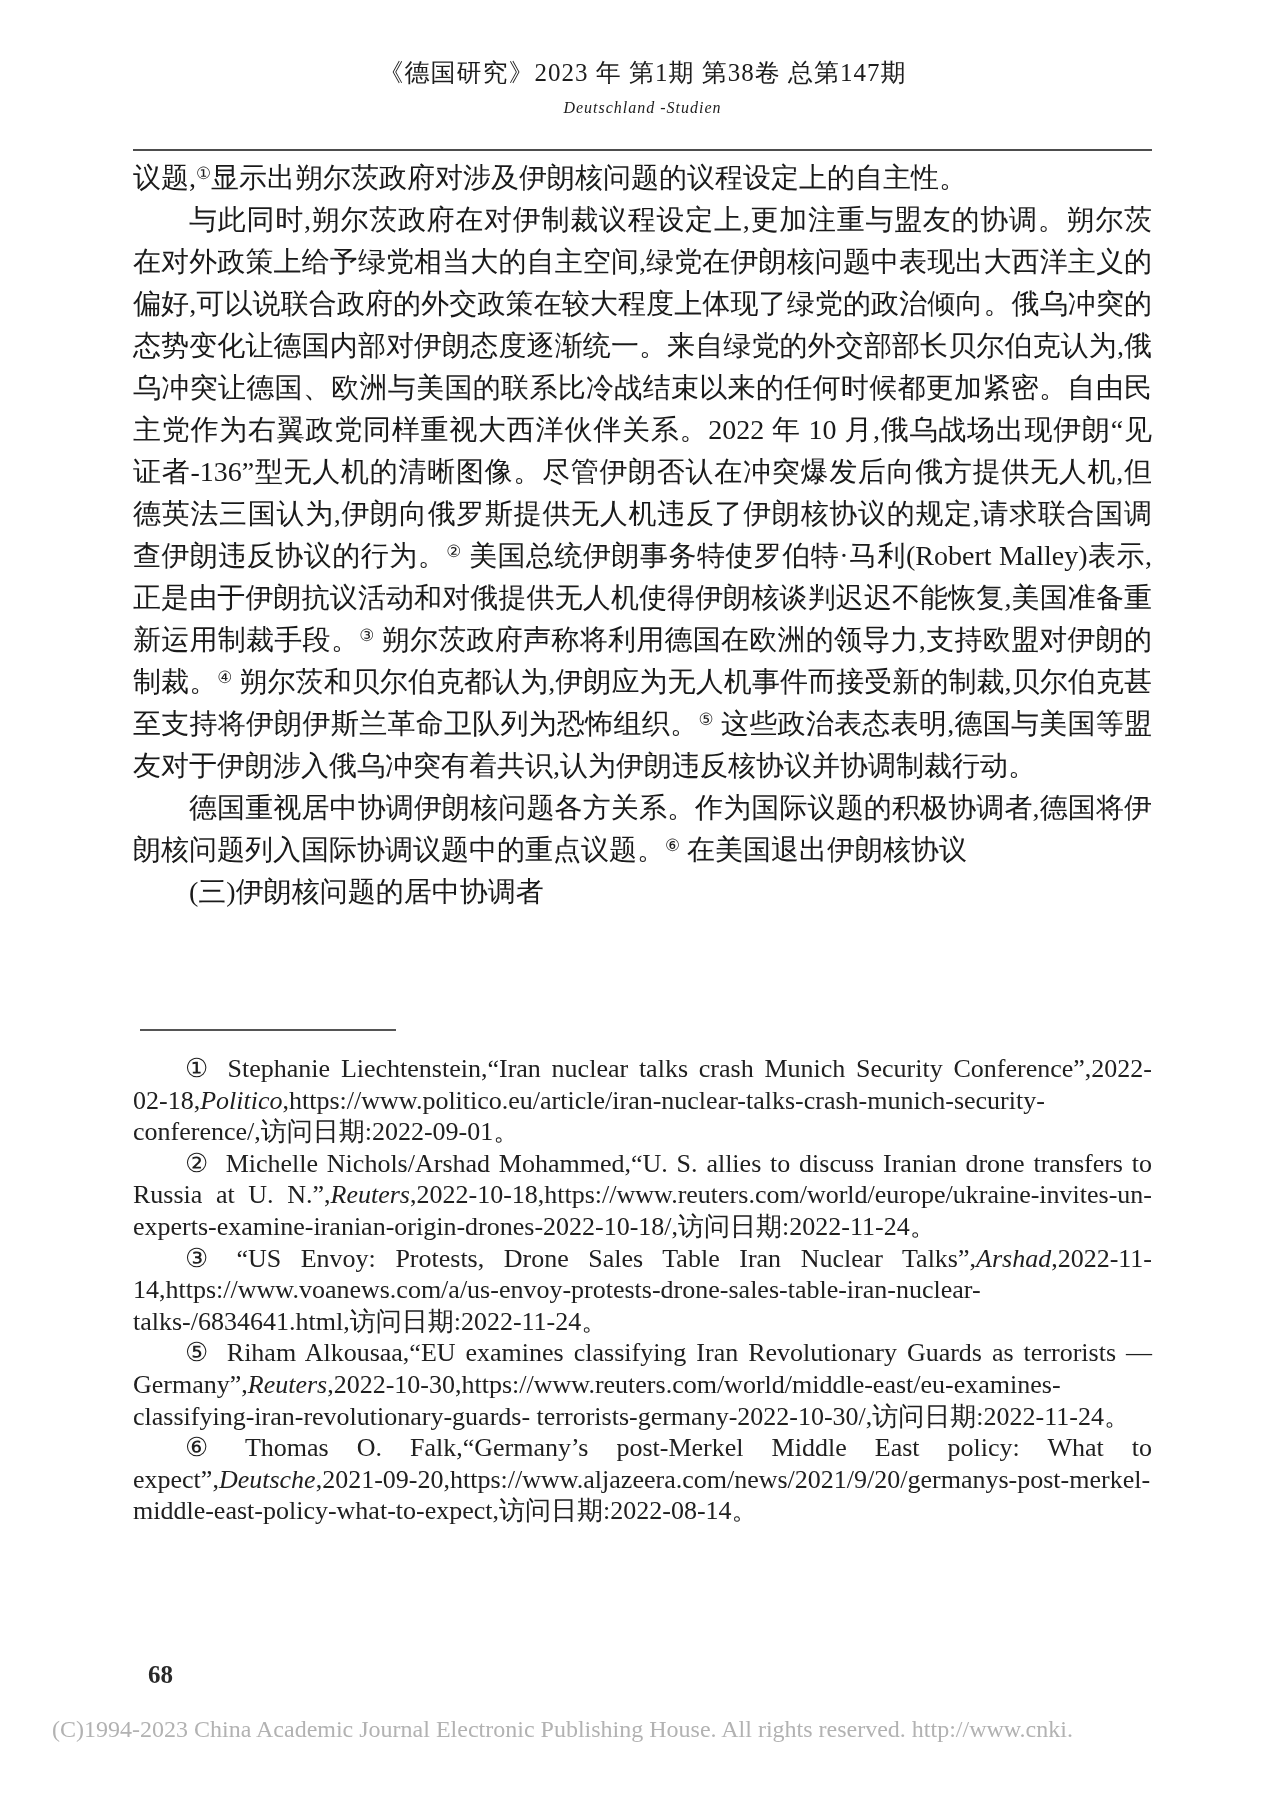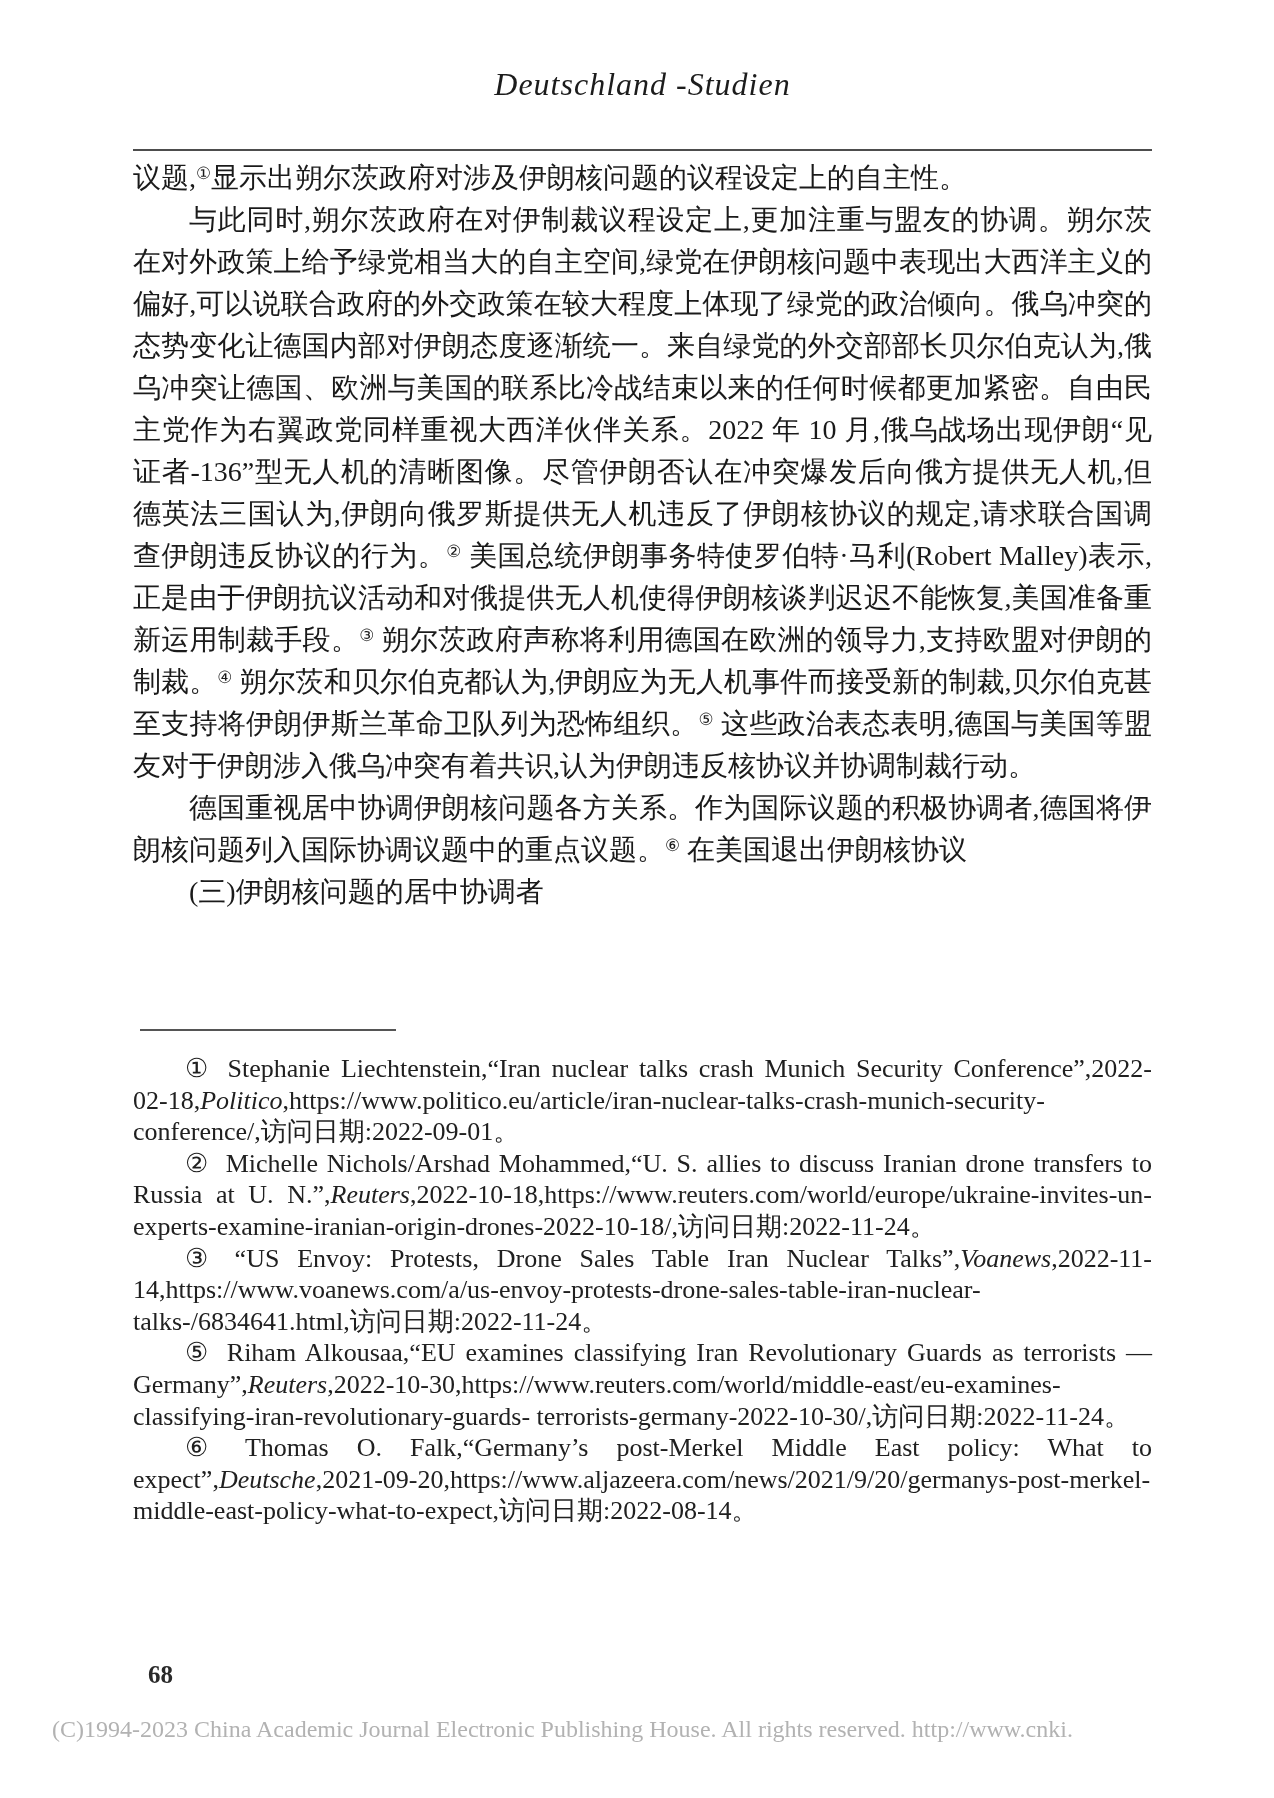--- a/index.html
+++ b/index.html
@@ -13,21 +13,21 @@
     color:#1a1a1a;
   }
   .header{
     position:absolute;top:56px;left:133px;width:1019px;
     text-align:center;
   }
   .journal-line{
     font-size:25px;letter-spacing:1px;color:#1c1c1c;
   }
   .journal-subtitle{
-    margin-top:10px;font-size:32px;font-style:italic;color:#1c1c1c;
+    margin-top:10px;font-size:16px;font-style:italic;color:#1c1c1c;
     letter-spacing:1px;
   }
   .top-rule{
     position:absolute;top:149px;left:133px;width:1019px;height:2px;
     background:#4d4d4d;
   }
   .article-body{
     position:absolute;top:157px;left:133px;width:1019px;
     font-size:28px;line-height:42px;text-align:justify;
     color:#1a1a1a;
@@ -56,38 +56,39 @@
     position:absolute;top:1716px;left:52px;
     font-size:24px;color:#b2b2b2;white-space:nowrap;
   }
 </style>
 </head>
 <body>
 
 <div class="page">
 
   <div class="header">
+    <div class="journal-line">《德国研究》2023 年 第1期 第38卷 总第147期</div>
     <div class="journal-subtitle">Deutschland -Studien</div>
   </div>
 
   <div class="top-rule"></div>
 
   <div class="article-body">
       <p>议题,<sup>①</sup>显示出朔尔茨政府对涉及伊朗核问题的议程设定上的自主性。</p>
       <p class="indent">与此同时,朔尔茨政府在对伊制裁议程设定上,更加注重与盟友的协调。朔尔茨在对外政策上给予绿党相当大的自主空间,绿党在伊朗核问题中表现出大西洋主义的偏好,可以说联合政府的外交政策在较大程度上体现了绿党的政治倾向。俄乌冲突的态势变化让德国内部对伊朗态度逐渐统一。来自绿党的外交部部长贝尔伯克认为,俄乌冲突让德国、欧洲与美国的联系比冷战结束以来的任何时候都更加紧密。自由民主党作为右翼政党同样重视大西洋伙伴关系。2022 年 10 月,俄乌战场出现伊朗“见证者-136”型无人机的清晰图像。尽管伊朗否认在冲突爆发后向俄方提供无人机,但德英法三国认为,伊朗向俄罗斯提供无人机违反了伊朗核协议的规定,请求联合国调查伊朗违反协议的行为。<sup>②</sup> 美国总统伊朗事务特使罗伯特·马利(Robert Malley)表示,正是由于伊朗抗议活动和对俄提供无人机使得伊朗核谈判迟迟不能恢复,美国准备重新运用制裁手段。<sup>③</sup> 朔尔茨政府声称将利用德国在欧洲的领导力,支持欧盟对伊朗的制裁。<sup>④</sup> 朔尔茨和贝尔伯克都认为,伊朗应为无人机事件而接受新的制裁,贝尔伯克甚至支持将伊朗伊斯兰革命卫队列为恐怖组织。<sup>⑤</sup> 这些政治表态表明,德国与美国等盟友对于伊朗涉入俄乌冲突有着共识,认为伊朗违反核协议并协调制裁行动。</p>
       <p class="indent">德国重视居中协调伊朗核问题各方关系。作为国际议题的积极协调者,德国将伊朗核问题列入国际协调议题中的重点议题。<sup>⑥</sup> 在美国退出伊朗核协议</p>
       <p class="indent">(三)伊朗核问题的居中协调者</p>
     </div>
 
   <div class="fn-rule"></div>
 
   <div class="footnotes">
       <p><span class="fn-marker">①</span><span>Stephanie Liechtenstein,“Iran nuclear talks crash Munich Security Conference”,2022-02-18,</span><i>Politico</i><span>,https://www.politico.eu/article/iran-nuclear-talks-crash-munich-security-conference/,访问日期:2022-09-01。</span></p>
       <p><span class="fn-marker">②</span><span>Michelle Nichols/Arshad Mohammed,“U. S. allies to discuss Iranian drone transfers to Russia at U. N.”,</span><i>Reuters</i><span>,2022-10-18,https://www.reuters.com/world/europe/ukraine-invites-un-experts-examine-iranian-origin-drones-2022-10-18/,访问日期:2022-11-24。</span></p>
-      <p><span class="fn-marker">③</span><span>“US Envoy: Protests, Drone Sales Table Iran Nuclear Talks”,</span><i>Voanews</i><span>,2022-11-14,https://www.voanews.com/a/us-envoy-protests-drone-sales-table-iran-nuclear-talks-/6834641.html,访问日期:2022-11-24。</span></p>
+      <p><span class="fn-marker">③</span><span>“US Envoy: Protests, Drone Sales Table Iran Nuclear Talks”,</span><i>Arshad</i><span>,2022-11-14,https://www.voanews.com/a/us-envoy-protests-drone-sales-table-iran-nuclear-talks-/6834641.html,访问日期:2022-11-24。</span></p>
       <p><span class="fn-marker">⑤</span><span>Riham Alkousaa,“EU examines classifying Iran Revolutionary Guards as terrorists — Germany”,</span><i>Reuters</i><span>,2022-10-30,https://www.reuters.com/world/middle-east/eu-examines-classifying-iran-revolutionary-guards- terrorists-germany-2022-10-30/,访问日期:2022-11-24。</span></p>
       <p><span class="fn-marker">⑥</span><span>Thomas O. Falk,“Germany’s post-Merkel Middle East policy: What to expect”,</span><i>Deutsche</i><span>,2021-09-20,https://www.aljazeera.com/news/2021/9/20/germanys-post-merkel-middle-east-policy-what-to-expect,访问日期:2022-08-14。</span></p>
     </div>
 
   <div class="page-number">68</div>
 
   <div class="watermark">(C)1994-2023 China Academic Journal Electronic Publishing House. All rights reserved.   http://www.cnki.</div>
 
 </div>
 

